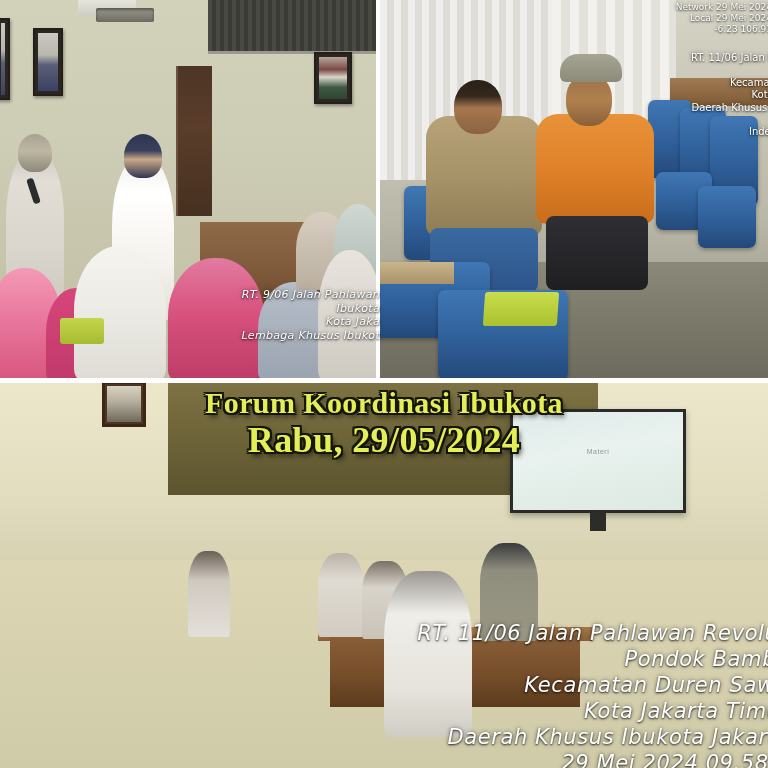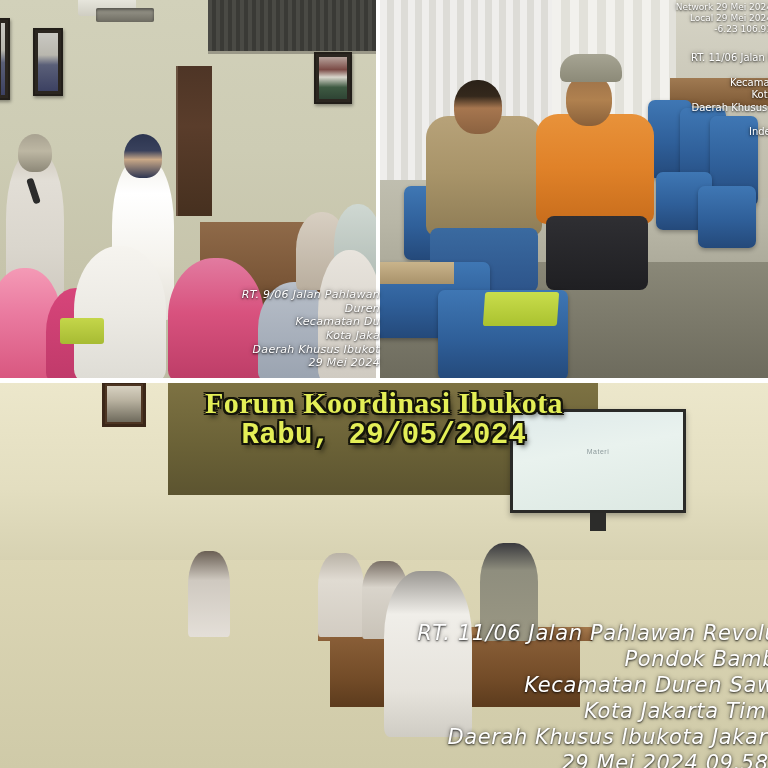--- a/index.html
+++ b/index.html
@@ -287,21 +287,21 @@
     color:#e4ef57;
     letter-spacing:.4px;
     text-shadow:
       -2px -2px 0 #15150a,  2px -2px 0 #15150a,
       -2px  2px 0 #15150a,  2px  2px 0 #15150a,
        0px -2px 0 #15150a,  0px  2px 0 #15150a,
       -2px  0px 0 #15150a,  2px  0px 0 #15150a,
        3px  4px 5px rgba(0,0,0,.65);
     pointer-events:none;
   }
-  #main-title .line-date { font-size:29px;font-family:Liberation Mono, monospace; }
+  #main-title .line-date { font-size:36px; }
 
   
   .gps {
     position:absolute;
     font-family:"DejaVu Sans", sans-serif;
     color:#ffffff;
     text-align:right;
     line-height:1.24;
     text-shadow:0 1px 2px rgba(0,0,0,.75), 0 0 4px rgba(0,0,0,.5);
     pointer-events:none;
@@ -432,25 +432,23 @@
       <div class="dais" id="dais-5"></div>
 
     </div>
   </div>
 
   <div class="divider" id="div-v"></div>
   <div class="divider" id="div-h"></div>
 
   <div class="gps" id="gps-tl">
     <div>RT. 9/06 Jalan Pahlawan</div>
-    <div>Duren</div>
-    <div>Kecamatan Du</div>
+    <div>Ibukota</div>
     <div>Kota Jaka</div>
-    <div>Daerah Khusus Ibukot</div>
-    <div>29 Mei 2024</div>
+    <div>Lembaga Khusus Ibukot</div>
   </div>
 
   <div class="gps" id="gps-tr-head">
     <div>Network 29 Mei 2024</div>
     <div>Local 29 Mei 2024</div>
     <div>-6.23 106.91</div>
   </div>
   <div class="gps" id="gps-tr-addr">
     <div>RT. 11/06 Jalan Pah</div>
     <div>Po</div>

